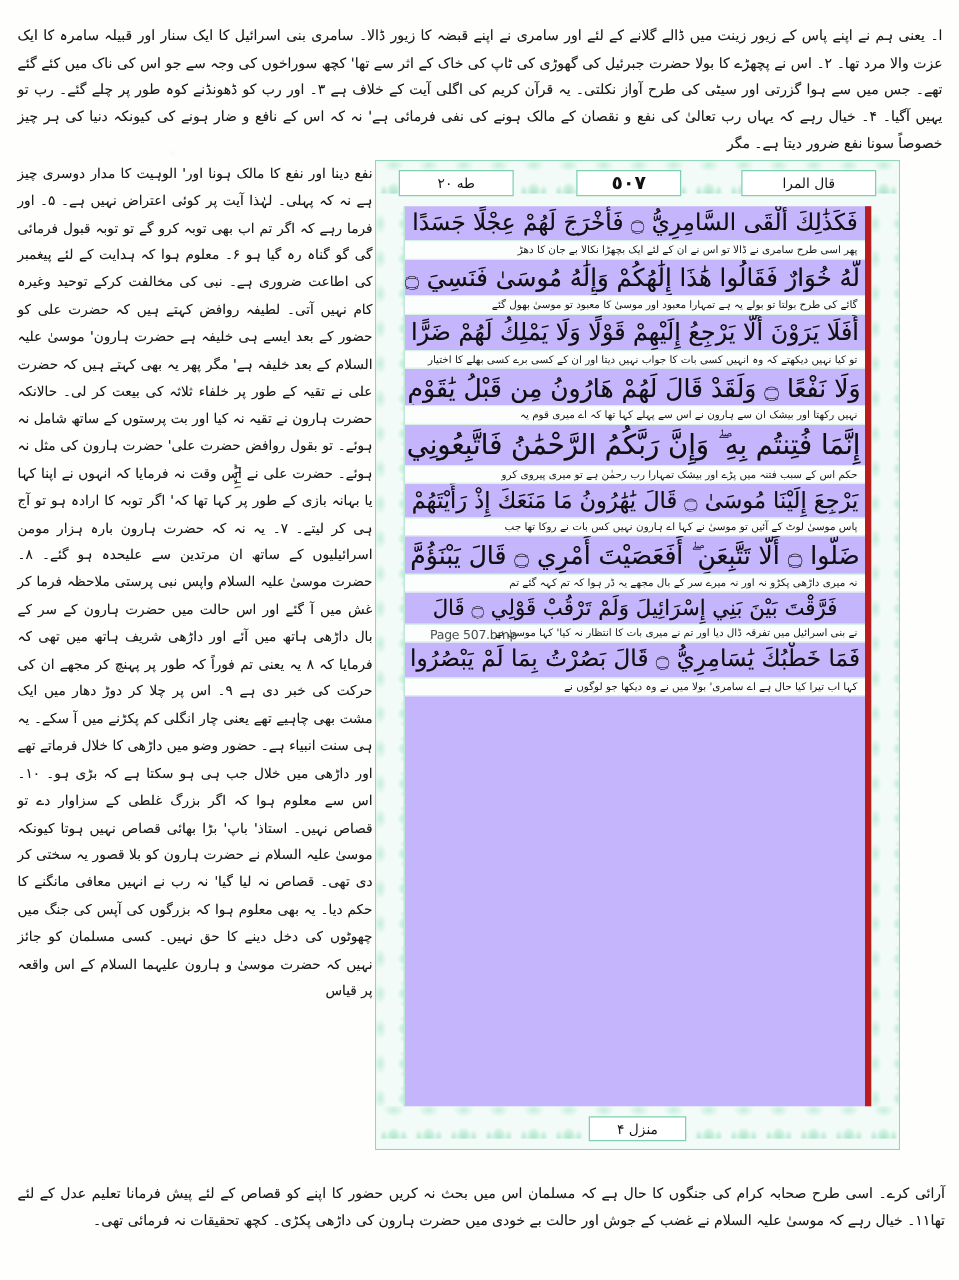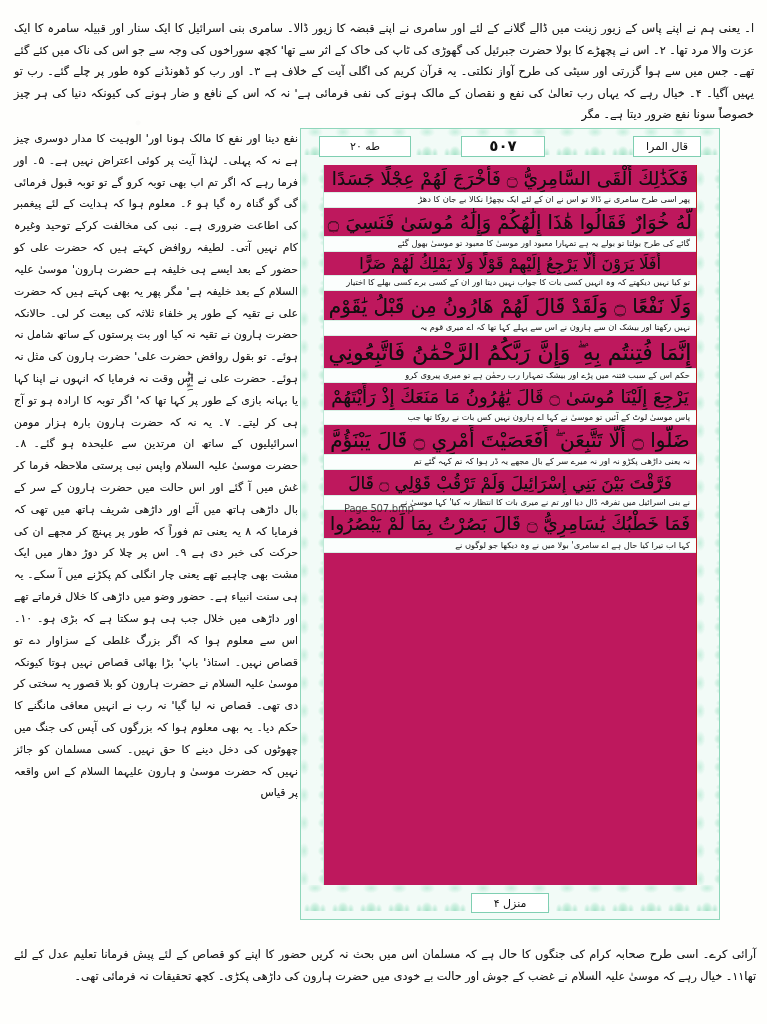--- a/index.html
+++ b/index.html
@@ -79,35 +79,35 @@
   
   .cartouche{
     position:absolute;top:7px;height:21px;
     background:#ffffff;border:1px solid #7fcfb2;
     display:flex;align-items:center;justify-content:center;
     direction:rtl;color:#111;font-size:11px;line-height:1;
     padding:0 23px;box-sizing:border-box;white-space:nowrap;
   }
   #cart-surah { left:18px;  width:92px; }
   #cart-page  { left:160px; width:84px; font-size:15px; font-weight:700;}
-  #cart-juz   { right:18px; width:68px; }
+  #cart-juz   { right:18px; width:108px; }
 
   
   #cart-manzil{
     position:absolute;bottom:6px;left:50%;transform:translateX(-50%);
     width:78px;height:20px;background:#fff;border:1px solid #7fcfb2;
     display:flex;align-items:center;justify-content:center;
     direction:rtl;font-size:11px;color:#111;box-sizing:border-box;
   }
 
   
   .inner{
     position:absolute;left:22px;right:22px;top:36px;bottom:34px;
-    background:#be185d;
-    border-left:1px solid #bfe9d8;border-right:1px solid #b91c1c;
+    background:#c4b5fd;
+    border-left:1px solid #bfe9d8;border-right:5px solid #b91c1c;
     overflow:hidden;
     display:flex;flex-direction:column;
   }
   .ayah-row{
     direction:rtl;text-align:center;
     color:#101010;
     font-family:"DejaVu Sans","Liberation Serif",serif;
     font-size:22.5px;line-height:1.42;
     padding:1px 4px 0;
     white-space:nowrap;
@@ -163,40 +163,40 @@
     <div class="inner" id="verse-container">
         <div class="verse-group">
           <div class="ayah-row" style="font-size: 18.5px;">فَكَذَٰلِكَ أَلْقَى السَّامِرِيُّ ۝ فَأَخْرَجَ لَهُمْ عِجْلًا جَسَدًا</div>
           <div class="trans-row">پھر اسی طرح سامری نے ڈالا تو اس نے ان کے لئے ایک بچھڑا نکالا بے جان کا دھڑ</div>
         </div>
         <div class="verse-group">
           <div class="ayah-row" style="font-size: 19.5px;">لَّهُ خُوَارٌ فَقَالُوا هَٰذَا إِلَٰهُكُمْ وَإِلَٰهُ مُوسَىٰ فَنَسِيَ ۝</div>
           <div class="trans-row">گائے کی طرح بولتا تو بولے یہ ہے تمہارا معبود اور موسیٰ کا معبود تو موسیٰ بھول گئے</div>
         </div>
         <div class="verse-group">
-          <div class="ayah-row" style="font-size: 16px;">أَفَلَا يَرَوْنَ أَلَّا يَرْجِعُ إِلَيْهِمْ قَوْلًا وَلَا يَمْلِكُ لَهُمْ ضَرًّا</div>
+          <div class="ayah-row" style="font-size: 19px;">أَفَلَا يَرَوْنَ أَلَّا يَرْجِعُ إِلَيْهِمْ قَوْلًا وَلَا يَمْلِكُ لَهُمْ ضَرًّا</div>
           <div class="trans-row">تو کیا نہیں دیکھتے کہ وہ انہیں کسی بات کا جواب نہیں دیتا اور ان کے کسی برے کسی بھلے کا اختیار</div>
         </div>
         <div class="verse-group">
           <div class="ayah-row" style="font-size: 20px;">وَلَا نَفْعًا ۝ وَلَقَدْ قَالَ لَهُمْ هَارُونُ مِن قَبْلُ يَٰقَوْمِ</div>
           <div class="trans-row">نہیں رکھتا اور بیشک ان سے ہارون نے اس سے پہلے کہا تھا کہ اے میری قوم یہ</div>
         </div>
         <div class="verse-group">
           <div class="ayah-row" style="font-size: 22px;">إِنَّمَا فُتِنتُم بِهِ ۖ وَإِنَّ رَبَّكُمُ الرَّحْمَٰنُ فَاتَّبِعُونِي</div>
           <div class="trans-row">حکم اس کے سبب فتنہ میں پڑے اور بیشک تمہارا رب رحمٰن ہے تو میری پیروی کرو</div>
         </div>
         <div class="verse-group">
           <div class="ayah-row" style="font-size: 18px;">يَرْجِعَ إِلَيْنَا مُوسَىٰ ۝ قَالَ يَٰهَٰرُونُ مَا مَنَعَكَ إِذْ رَأَيْتَهُمْ</div>
           <div class="trans-row">پاس موسیٰ لوٹ کے آئیں تو موسیٰ نے کہا اے ہارون نہیں کس بات نے روکا تھا جب</div>
         </div>
         <div class="verse-group">
           <div class="ayah-row" style="font-size: 20px;">ضَلُّوا ۝ أَلَّا تَتَّبِعَنِ ۖ أَفَعَصَيْتَ أَمْرِي ۝ قَالَ يَبْنَؤُمَّ</div>
         </div>
         <div class="verse-group">
-          <div class="trans-row">نہ یعنی داڑھی پکڑو نہ اور نہ میرے سر کے بال مجھے یہ ڈر ہوا کہ تم کہہ گئے تم</div>
+          <div class="trans-row">نہ میری داڑھی پکڑو نہ اور نہ میرے سر کے بال مجھے یہ ڈر ہوا کہ تم کہہ گئے تم</div>
         </div>
         <div class="verse-group">
           <div class="ayah-row" style="font-size: 17px;">فَرَّقْتَ بَيْنَ بَنِي إِسْرَائِيلَ وَلَمْ تَرْقُبْ قَوْلِي ۝ قَالَ</div>
           <div class="trans-row">نے بنی اسرائیل میں تفرقہ ڈال دیا اور تم نے میری بات کا انتظار نہ کیا' کہا موسیٰ نے</div>
         </div>
         <div class="verse-group">
           <div class="ayah-row" style="font-size: 18.5px;">فَمَا خَطْبُكَ يَٰسَامِرِيُّ ۝ قَالَ بَصُرْتُ بِمَا لَمْ يَبْصُرُوا</div>
           <div class="trans-row">کہا اب تیرا کیا حال ہے اے سامری' بولا میں نے وہ دیکھا جو لوگوں نے</div>
         </div>
       </div>

